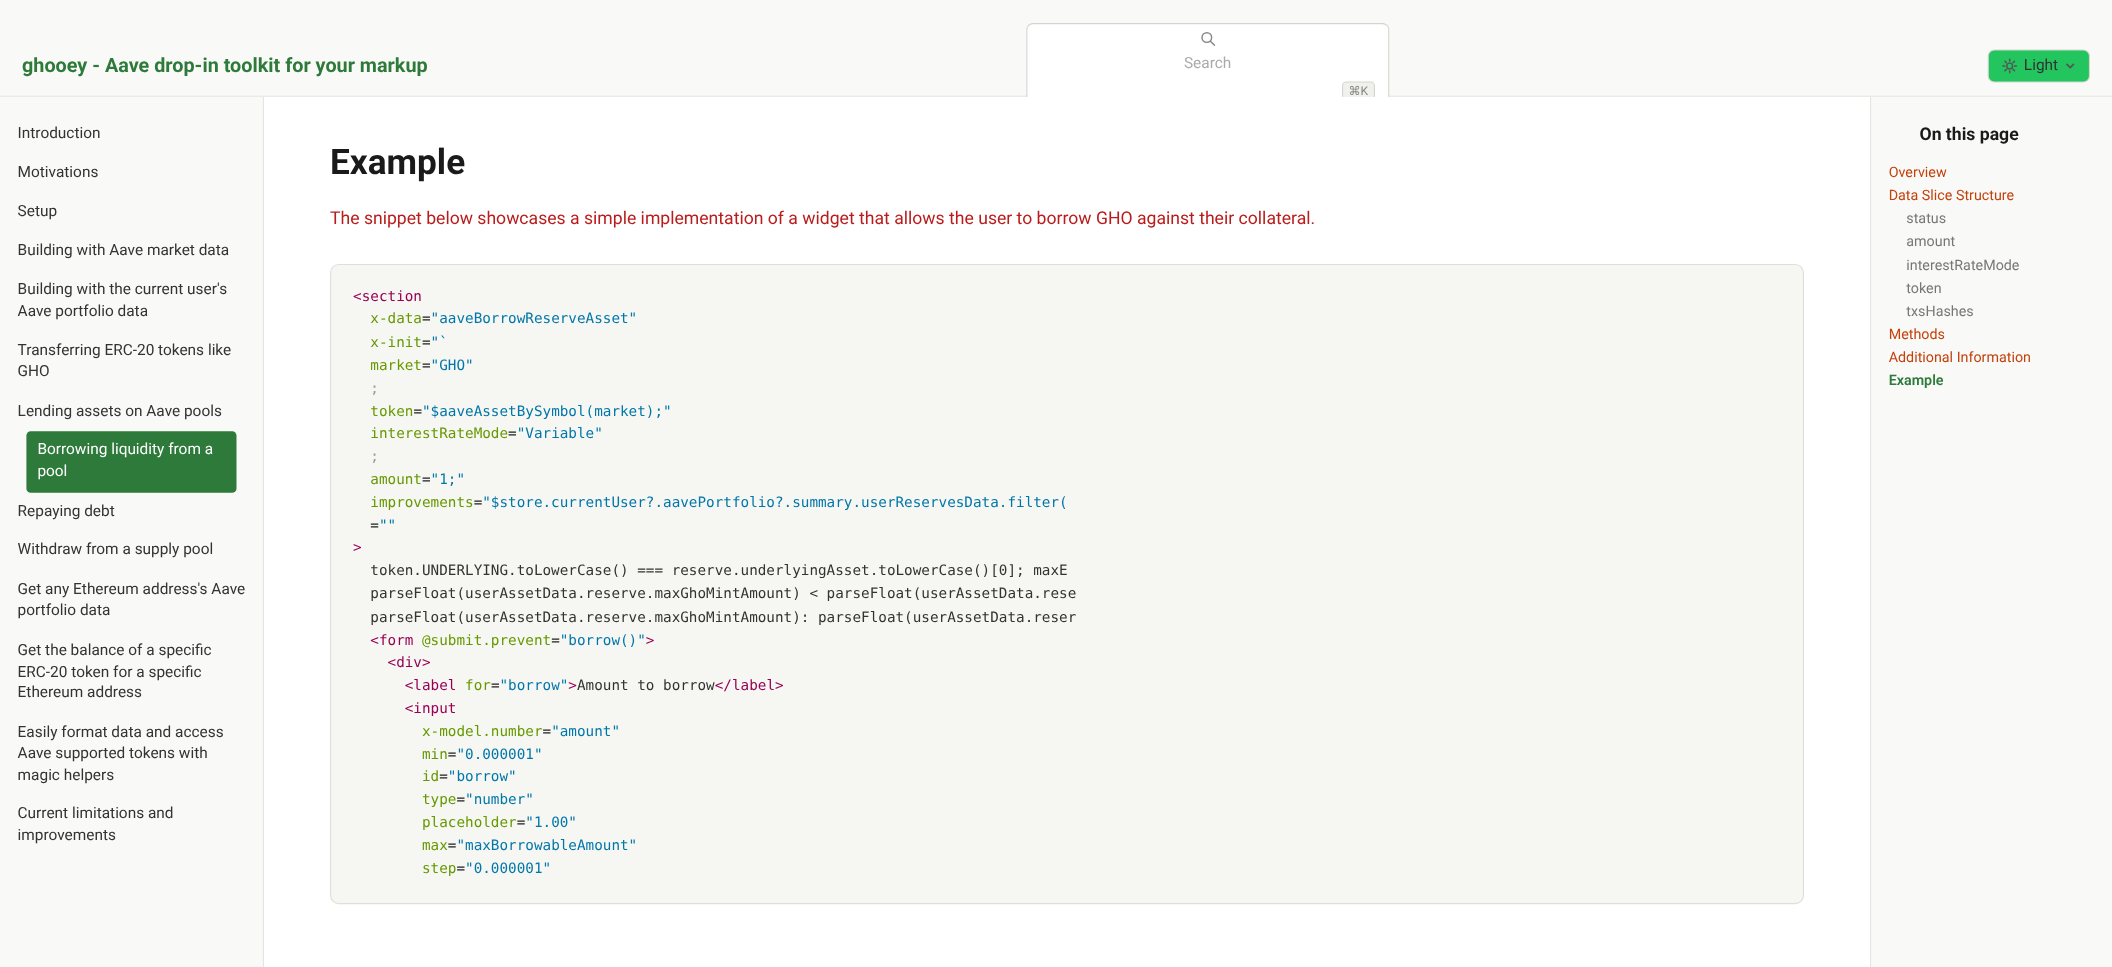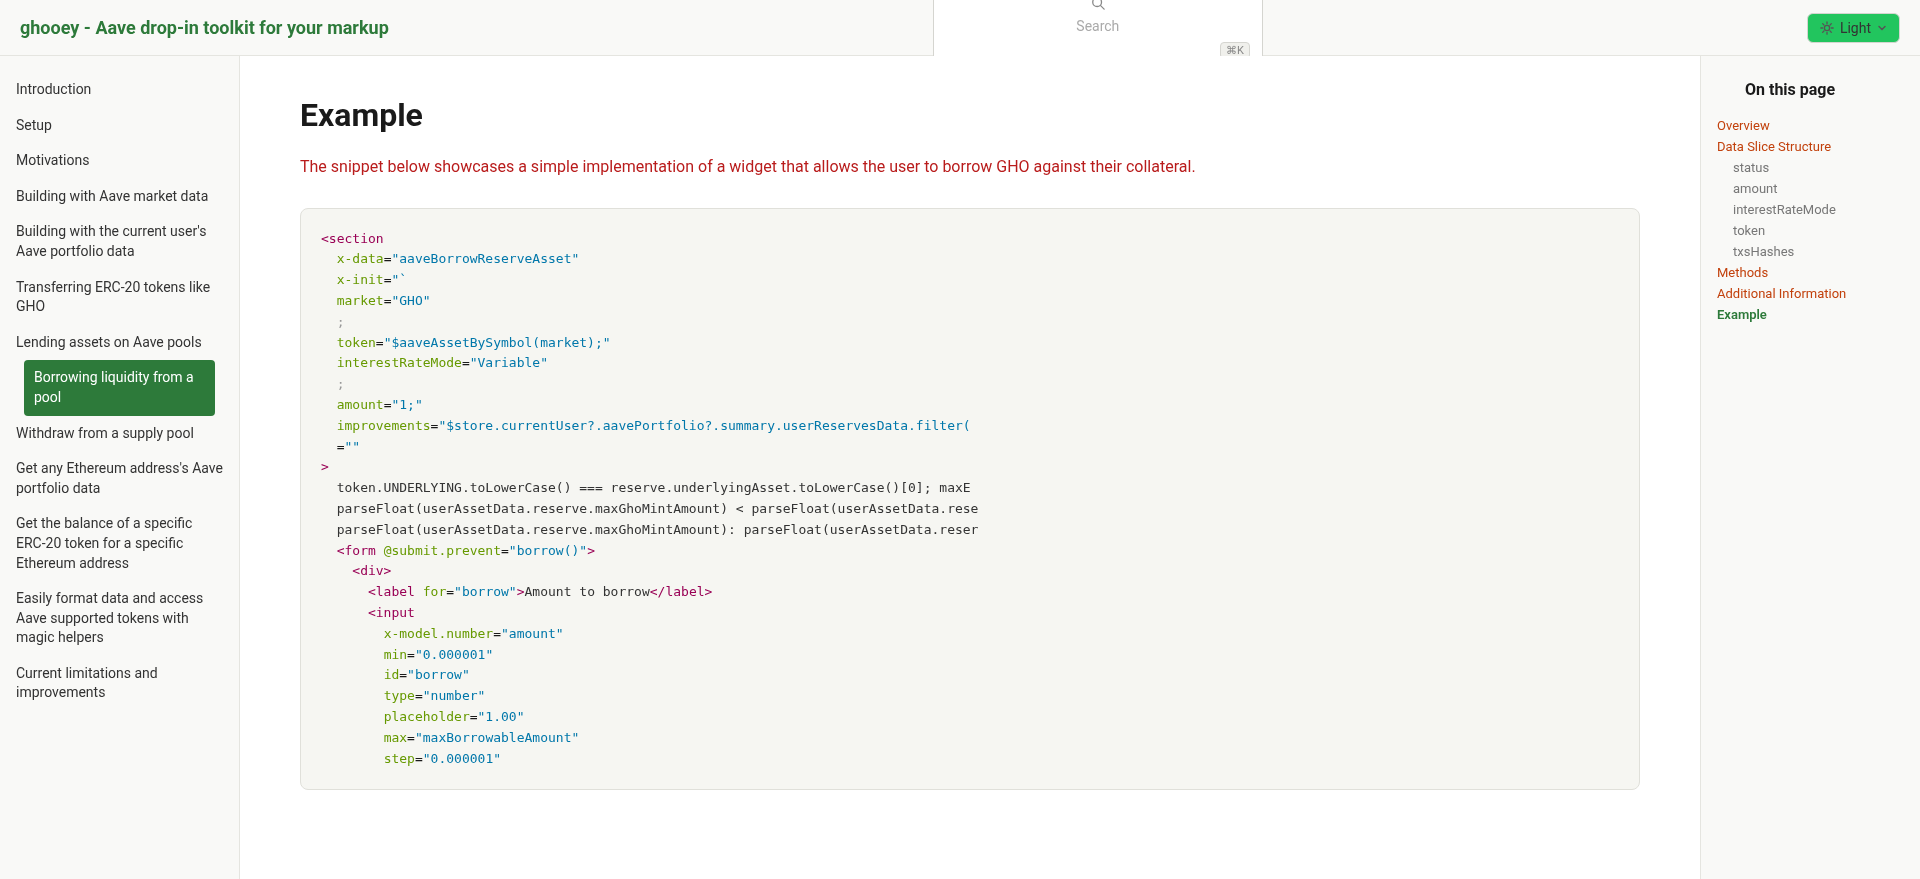--- a/index.html
+++ b/index.html
@@ -17,20 +17,21 @@
     
     .top-bar {
       display: flex;
       align-items: center;
       justify-content: space-between;
       padding: 0 20px;
       height: 56px;
       background: #f9f9f7;
       border-bottom: 1px solid #e5e5e0;
       flex-shrink: 0;
+      margin-top: 32px;
     }
 
     .logo {
       font-size: 18px;
       font-weight: 700;
       color: #2d7a3a;
       white-space: nowrap;
     }
 
     .search-bar {
@@ -228,27 +229,28 @@
     <svg width="10" height="10" viewBox="0 0 10 10" fill="none">
       <path d="M2 3.5L5 6.5L8 3.5" stroke="#555" stroke-width="1.5" stroke-linecap="round"></path>
     </svg>
   </div>
 </div>
 
 <div class="main-layout">
 
   <nav class="sidebar">
     <a class="sidebar-item">Introduction</a>
+    <a class="sidebar-item">Motivations</a>
     <a class="sidebar-item">Setup</a>
-    <a class="sidebar-item">Motivations</a>
     <a class="sidebar-item">Building with Aave market data</a>
     <a class="sidebar-item">Building with the current user's Aave portfolio data</a>
     <a class="sidebar-item">Transferring ERC-20 tokens like GHO</a>
     <a class="sidebar-item">Lending assets on Aave pools</a>
     <a class="sidebar-item active">Borrowing liquidity from a pool</a>
+    <a class="sidebar-item">Repaying debt</a>
     <a class="sidebar-item">Withdraw from a supply pool</a>
     <a class="sidebar-item">Get any Ethereum address's Aave portfolio data</a>
     <a class="sidebar-item">Get the balance of a specific ERC-20 token for a specific Ethereum address</a>
     <a class="sidebar-item">Easily format data and access Aave supported tokens with magic helpers</a>
     <a class="sidebar-item">Current limitations and improvements</a>
   </nav>
 
   <main class="content">
     <h1 class="page-title">Example</h1>
     <p class="page-description">The snippet below showcases a simple implementation of a widget that allows the user to borrow GHO against their collateral.</p>

